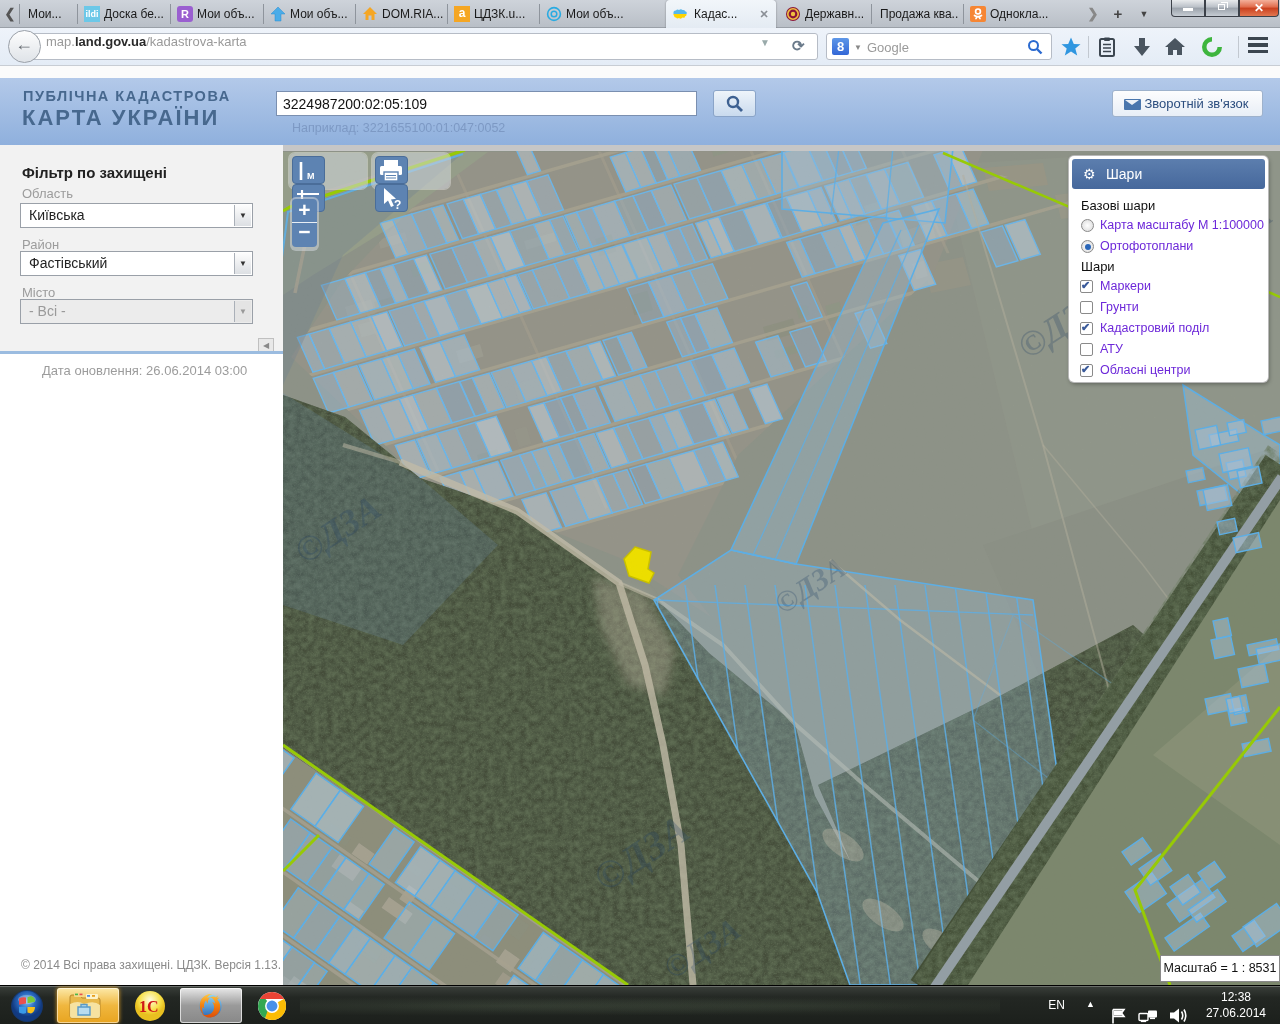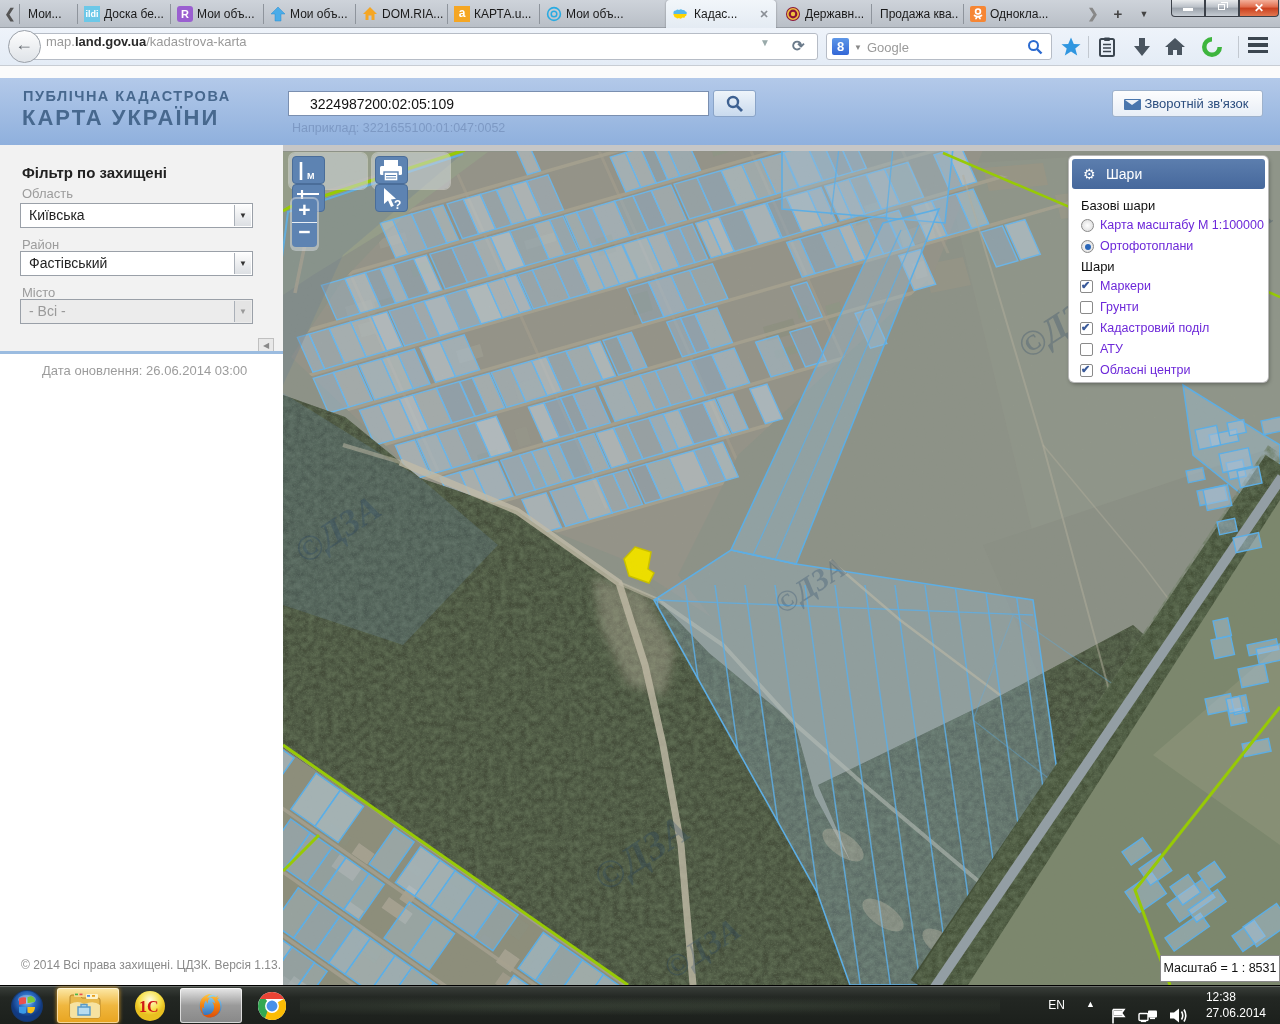--- a/index.html
+++ b/index.html
@@ -37,21 +37,21 @@
 .gdrop{position:absolute;left:27px;top:9px;font-size:8px;color:#888}
 .gph{position:absolute;left:40px;top:6px;color:#9a9a9a;font-size:13px}
 .gmag{position:absolute;right:8px;top:5px}
 .navic{position:absolute;top:7px}
 
 #whitegap{position:absolute;left:0;top:66px;width:1280px;height:12px;background:#fbfbfb}
 #header{position:absolute;left:0;top:78px;width:1280px;height:67px;
  background:linear-gradient(#b3c9e9,#8fb0dd)}
 #logo1{position:absolute;left:23px;top:10px;font-size:14.5px;letter-spacing:1.5px;color:#47688e;font-weight:bold}
 #logo2{position:absolute;left:22px;top:27px;font-size:22px;letter-spacing:2px;color:#47688e;font-weight:bold}
-#hsearch{position:absolute;left:288px;top:13px;width:421px;height:25px;background:#fff;border:1px solid #7a8fb0;font-size:14px;padding:3px 21px;color:#111}
+#hsearch{position:absolute;left:276px;top:13px;width:421px;height:25px;background:#fff;border:1px solid #7a8fb0;font-size:14px;padding:3px 6px;color:#111}
 #hexample{position:absolute;left:292px;top:43px;font-size:12.5px;color:#7d99c4}
 #hsbtn{position:absolute;left:713px;top:12px;width:43px;height:27px;background:linear-gradient(#eef4fa,#c9daee);border:1px solid #8aa4c8;border-radius:3px}
 #feedback{position:absolute;left:1112px;top:12px;width:151px;height:27px;background:linear-gradient(#fdfdfe,#e8eef6);border:1px solid #9eb2cc;border-radius:3px;
  font-size:13px;color:#2b4d7e;text-align:center;line-height:25px;padding-left:18px}
 .envl{position:absolute;left:11px;top:8px;width:17px;height:11px;background:#4a76ad;border-radius:1px}
 .envl:after{content:"";position:absolute;left:1px;top:1px;border-left:7.5px solid transparent;border-right:7.5px solid transparent;border-top:5px solid #fff;opacity:.9}
 
 #content{position:absolute;left:0;top:145px;width:1280px;height:840px}
 #sidebar{position:absolute;left:0;top:0;width:283px;height:840px;background:#fff}
 #filterbox{position:absolute;left:0;top:0;width:283px;height:207px;background:#f2f2f2}
@@ -89,21 +89,21 @@
 #scalebox{position:absolute;left:877px;top:810px;width:120px;height:27px;background:#fff;border:1px solid #888;font-size:12.5px;color:#111;text-align:center;line-height:25px}
 
 #taskbar{position:absolute;left:0;top:985px;width:1280px;height:39px;
  background:linear-gradient(#3a3f3a,#232723 30%,#1c201c);border-top:1px solid #000}
 #taskbar:before{content:"";position:absolute;left:0;top:0;width:1280px;height:1px;background:rgba(255,255,255,.25)}
 #taskbar:after{content:"";position:absolute;left:300px;top:8px;width:700px;height:24px;background:radial-gradient(ellipse at 30% 50%,rgba(120,140,110,.18),transparent 60%),radial-gradient(ellipse at 70% 50%,rgba(110,130,100,.14),transparent 60%)}
 .tbtn{position:absolute;top:2px;width:62px;height:35px;border-radius:3px}
 .tbtn.expl{background:linear-gradient(#fce9a8,#f0b73f 50%,#e8a420);box-shadow:inset 0 0 0 1px #fff8,0 0 4px #e8a420}
 .tbtn.ff{background:linear-gradient(#e8e8e8,#9a9a9a 50%,#888);box-shadow:inset 0 0 0 1px #fffa}
 .tray{position:absolute;top:0;height:39px;color:#fff}
-#clock{position:absolute;right:14px;top:3px;color:#fff;font-size:12px;text-align:left;line-height:16px}
+#clock{position:absolute;right:14px;top:3px;color:#fff;font-size:12px;text-align:center;line-height:16px}
 </style></head>
 <body>
 <div id="screen">
  <div id="tabbar">
 <div class="tscroll" style="left:2px">❮</div>
 <div class="tsep" style="left:19px"></div>
 <div class="tab nofav" style="left:20px;width:57px">
         <span class="lbl">Мои...</span>
       </div>
 <div class="tsep" style="left:77px"></div>
@@ -126,21 +126,21 @@
 <div class="tsep" style="left:355px"></div>
 <div class="tab" style="left:356px;width:91px">
         <svg class="fav" viewBox="0 0 16 16">
           <path d="M8 1 L15 8 L12.5 8 L12.5 14 L9.5 14 L9.5 9.5 L6.5 9.5 L6.5 14 L3.5 14 L3.5 8 L1 8 Z" fill="#f5a623"></path>
         </svg>
         <span class="lbl">DOM.RIA...</span>
       </div>
 <div class="tsep" style="left:447px"></div>
 <div class="tab" style="left:448px;width:91px">
         <div class="fav" style="background:#f5a623;color:#fff;font-size:12px;font-weight:bold;text-align:center;line-height:15px">a</div>
-        <span class="lbl">КАРТА.u...</span>
+        <span class="lbl">ЦДЗК.u...</span>
       </div>
 <div class="tsep" style="left:539px"></div>
 <div class="tab" style="left:540px;width:91px">
         <svg class="fav" viewBox="0 0 16 16">
           <circle cx="8" cy="8" r="6.4" fill="none" stroke="#29abe2" stroke-width="1.6"></circle>
           <circle cx="8" cy="8" r="2.8" fill="none" stroke="#29abe2" stroke-width="1.5"></circle>
         </svg>
         <span class="lbl">Мои объ...</span>
       </div>
 <div class="tab active" style="left:666px;width:110px">

